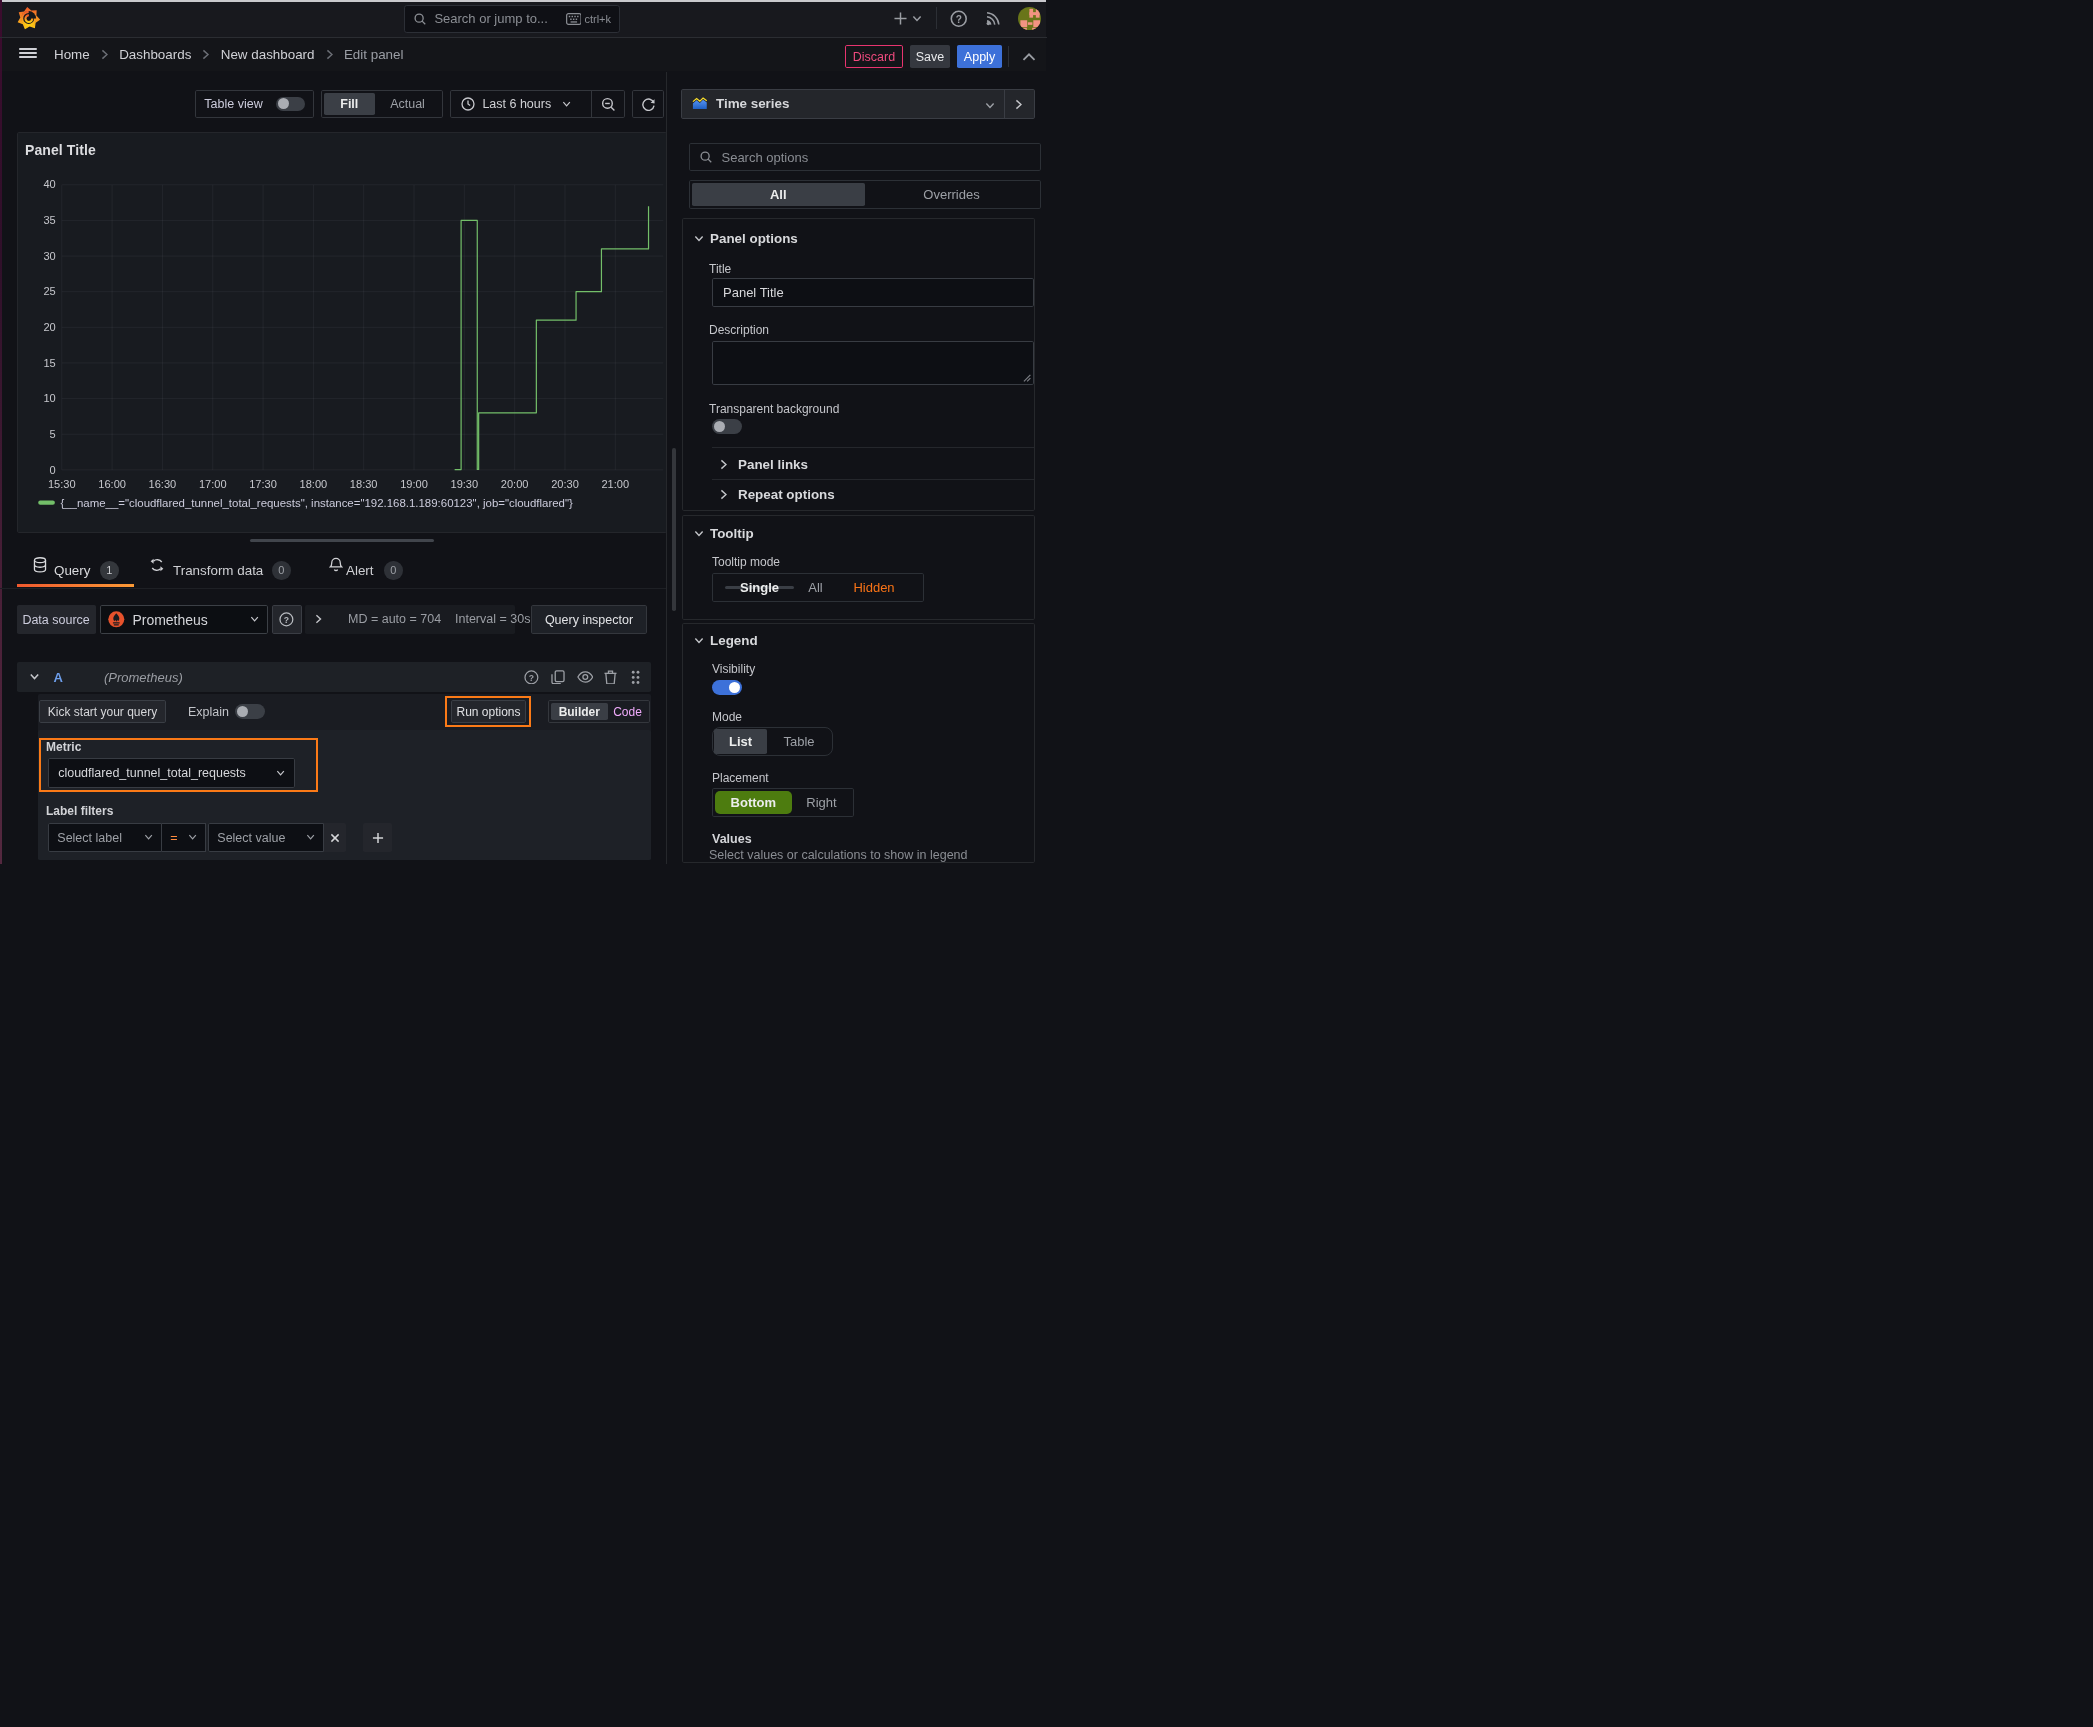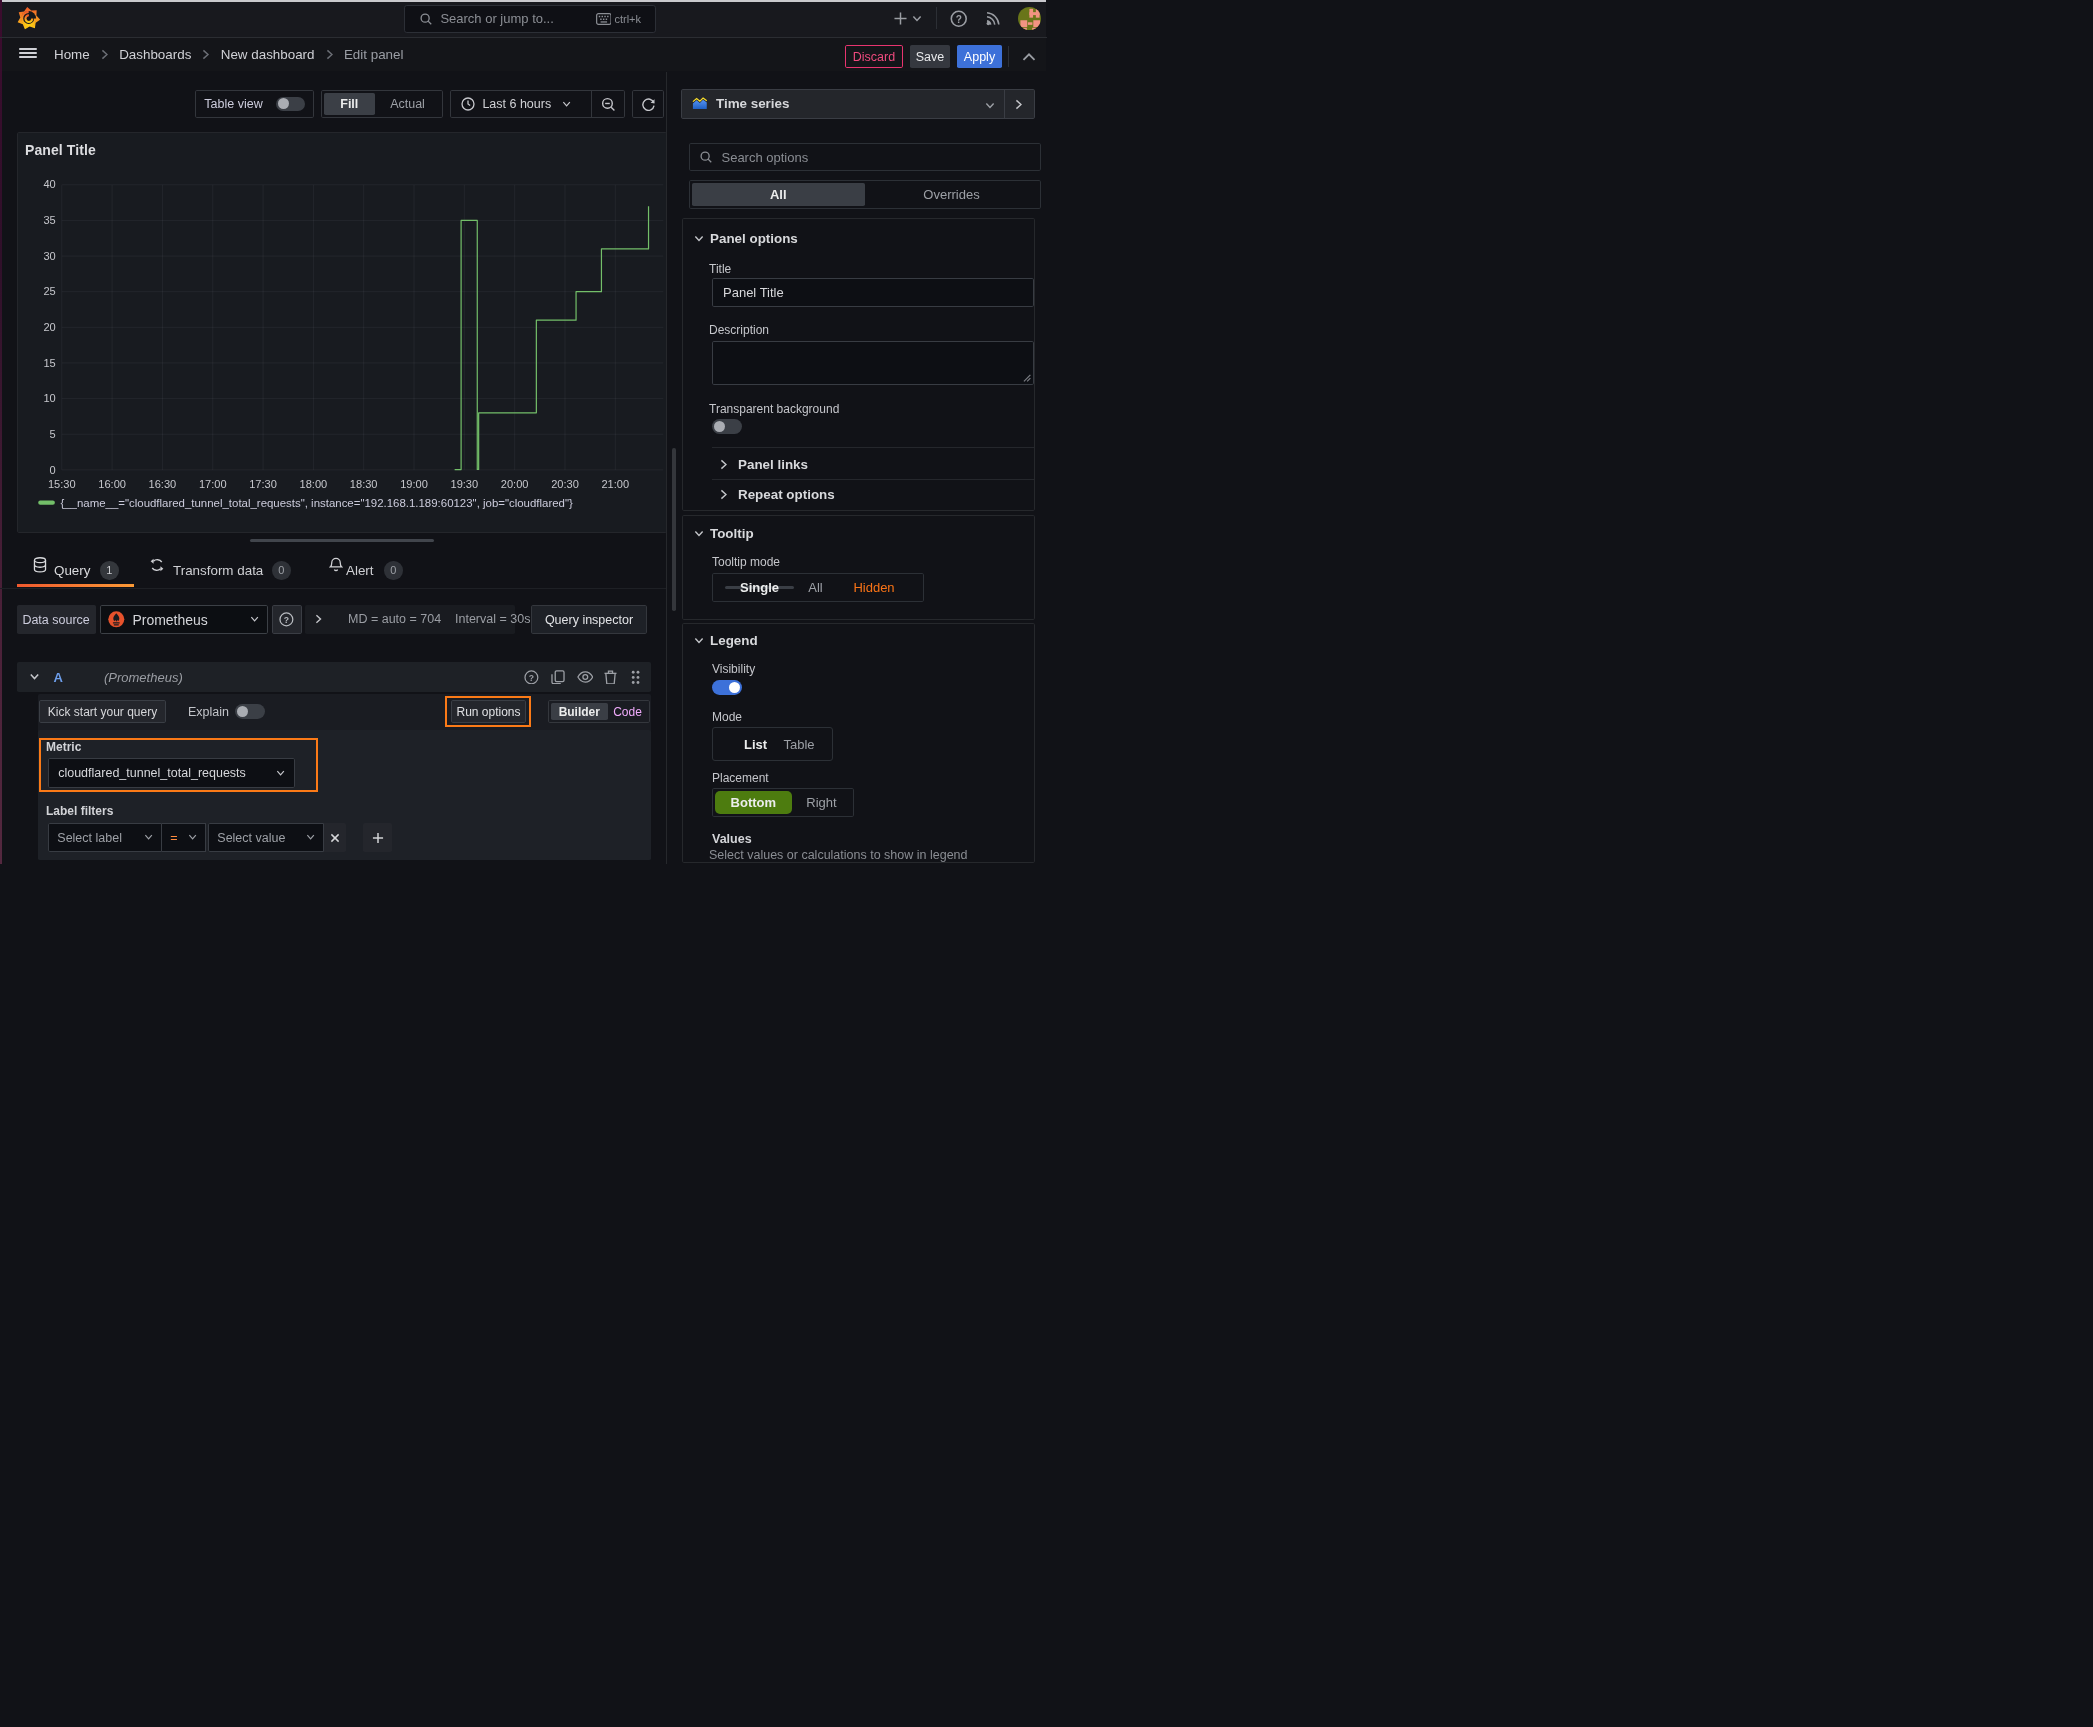--- a/index.html
+++ b/index.html
@@ -26,21 +26,21 @@
           <stop offset="0.55" stop-color="#f79420"></stop>
           <stop offset="1" stop-color="#fccf13"></stop>
         </linearGradient>
       </defs>
 <path d="M11.1 0.9 L15.5 4.9 L21.4 4.4 L21.1 10.3 L25.1 14.7 L20.3 18.1 L19.4 24.0 L13.7 22.3 L8.6 25.3 L6.3 19.8 L0.7 17.7 L3.6 12.5 L1.9 6.8 L7.7 5.8 Z" fill="url(#glog)"></path>
 <circle cx="12.7" cy="13.4" r="8" fill="#17181c"></circle>
 <path d="M12.7 6.2 a7.2 7.2 0 1 0 7.2 7.2" fill="none" stroke="url(#glog)" stroke-width="2.5"></path>
 <path d="M12.9 9.9 a3.7 3.7 0 1 0 3.7 3.7" fill="none" stroke="url(#glog)" stroke-width="2.3"></path>
 </svg>
 
-<div class="abs flex" style="left:404px;top:4.6px;width:252px;height:28px;background:#0f1015;border:0.9px solid #2c2f36;border-radius:2.8px;padding:0 14px">
+<div class="abs flex" style="left:404px;top:4.6px;width:216px;height:28px;background:#0f1015;border:0.9px solid #2c2f36;border-radius:2.8px;padding:0 8px">
 <svg width="14" height="14" viewBox="0 0 16 16">
         <circle cx="7" cy="7" r="4.6" fill="none" stroke="#8b8e94" stroke-width="1.5"></circle>
         <line x1="10.4" y1="10.4" x2="14" y2="14" stroke="#8b8e94" stroke-width="1.5"></line>
       </svg>
 <span style="color:#8b8e94;font-size:13px;margin-left:7.4px">Search or jump to...</span>
 <span style="margin-left:auto" class="flex">
 <svg width="15.7" height="12" viewBox="0 0 17 13">
           <rect x="0.7" y="0.7" width="15.6" height="11.6" rx="2" fill="none" stroke="#8b8e94" stroke-width="1.3"></rect>
           <g fill="#8b8e94">
             <rect x="3" y="3" width="1.6" height="1.6"></rect>
@@ -442,21 +442,21 @@
 <div class="abs" style="left:682px;top:623px;width:353px;height:240px;border:0.9px solid #26282c;border-radius:1.8px"></div>
 <svg class="abs" style="left:694px;top:637px" width="10" height="7.4" viewBox="0 0 11 8">
       <polyline points="1.5,1.5 5.5,6 9.5,1.5" fill="none" stroke="#c4c6ca" stroke-width="1.5"></polyline>
     </svg>
 <div class="abs" style="left:710px;top:633px;font-size:13.4px;font-weight:700;color:#d8d9dc">Legend</div>
 <div class="abs" style="left:712px;top:662px;font-size:12px;color:#c5c6cb">Visibility</div>
 <div class="abs" style="left:712px;top:680px;width:29.5px;height:14.8px;background:#3d71d9;border-radius:7.4px">
       <span class="abs" style="left:16.6px;top:1.8px;width:11px;height:11px;border-radius:50%;background:#fff"></span>
     </div>
 <div class="abs" style="left:712px;top:710px;font-size:12px;color:#c5c6cb">Mode</div>
-<div class="abs flex" style="left:712px;top:727px;width:121px;height:29px;border:0.9px solid #2c3036;border-radius:3px;padding:16px">
+<div class="abs flex" style="left:712px;top:727px;width:121px;height:29px;border:0.9px solid #2c3036;border-radius:8px;padding:1px">
 <span class="flex" style="width:53px;height:100%;background:#3a3e45;border-radius:1.8px;justify-content:center;font-size:13px;color:#eceded;font-weight:700">List</span>
 <span class="flex" style="flex:1;justify-content:center;font-size:13px;color:#9da0a6">Table</span>
     </div>
 <div class="abs" style="left:712px;top:771px;font-size:12px;color:#c5c6cb">Placement</div>
 <div class="abs flex" style="left:712px;top:788px;width:142px;height:29px;border:0.9px solid #2c3036;border-radius:1.8px;padding:1.8px">
 <span class="flex" style="width:77px;height:100%;background:#4d7c0f;border-radius:5px;justify-content:center;font-size:13px;color:#eceded;font-weight:700">Bottom</span>
 <span class="flex" style="flex:1;justify-content:center;font-size:13px;color:#9da0a6">Right</span>
     </div>
 <div class="abs" style="left:712px;top:832px;font-size:12.5px;font-weight:700;color:#d4d5d9">Values</div>
 <div class="abs" style="left:709px;top:848px;font-size:12.5px;color:#8a8d93">Select values or calculations to show in legend</div>

